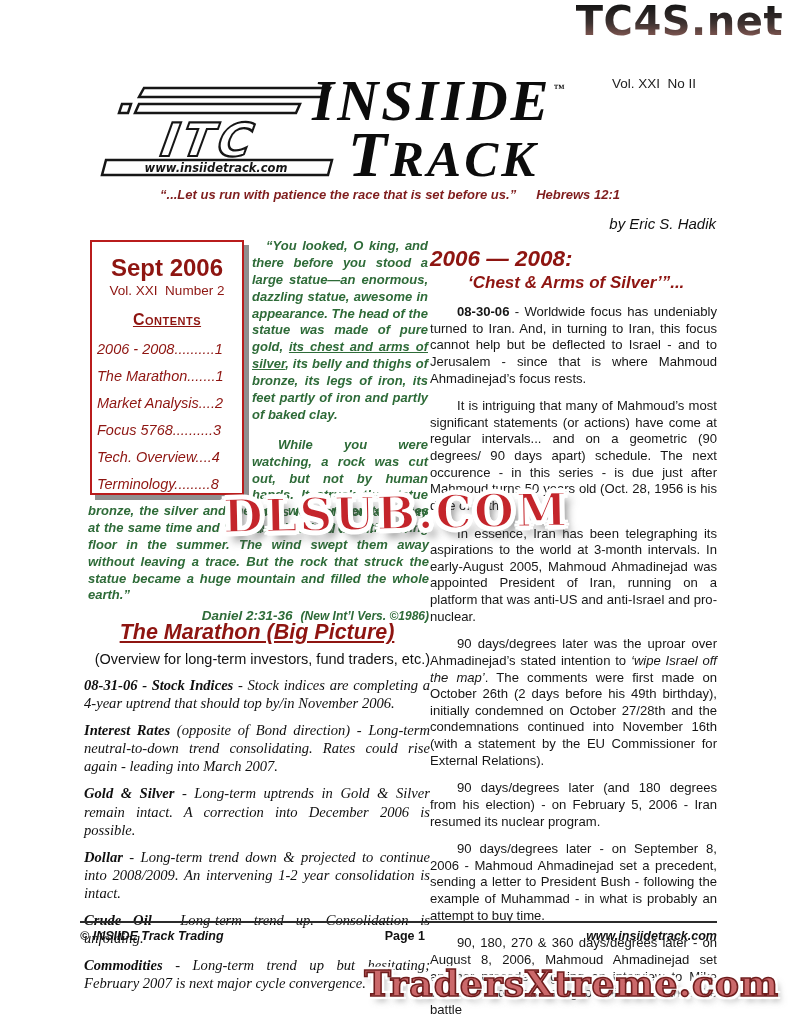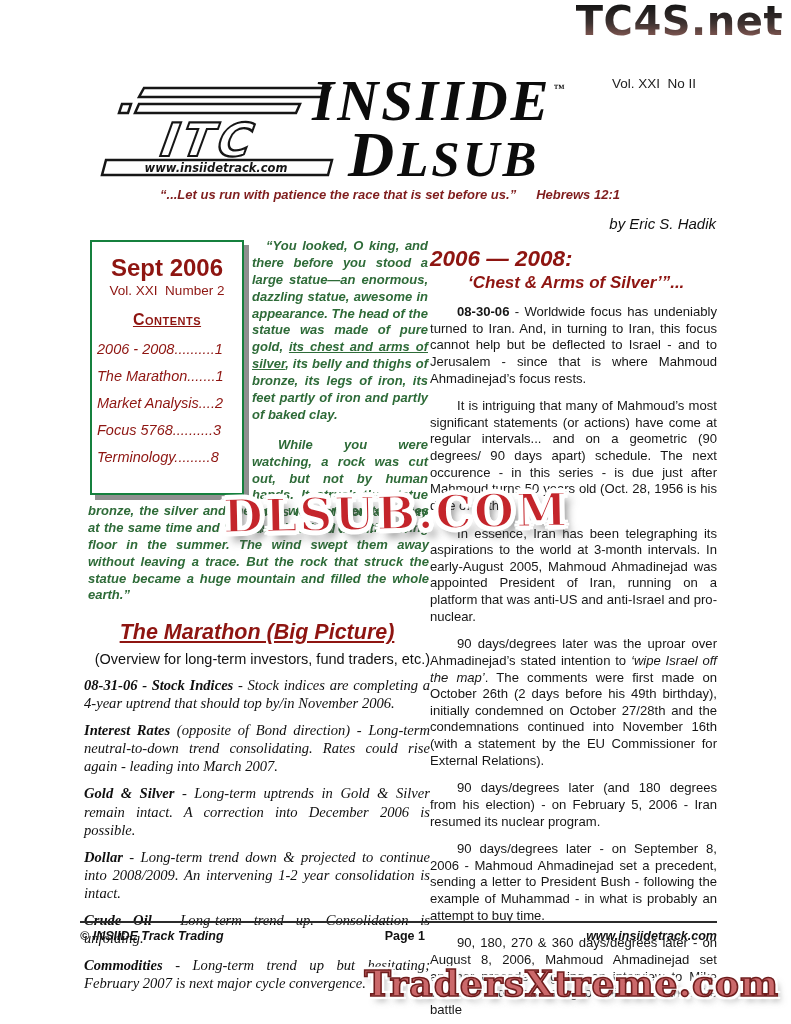--- a/index.html
+++ b/index.html
@@ -51,21 +51,21 @@
     position:absolute; top:187px; left:60px; width:660px; text-align:center;
     font-weight:bold; font-style:italic; font-size:13px; color:#7f1d1d;
   }
   .verse .ref { margin-left:20px; }
   .byline { position:absolute; top:215px; left:420px; width:296px; text-align:right;
     font-style:italic; font-size:15px; color:#111; }
 
   
   .contents-box {
     position:absolute; top:240px; left:90px; width:150px; height:251px;
-    background:#fff; border:2px solid #15803d; box-shadow:5px 5px 0 #8f8f8f;
+    background:#fff; border:2px solid #b91c1c; box-shadow:5px 5px 0 #8f8f8f;
     color:#8e1511; text-align:center; overflow:hidden; z-index:5;
   }
   .cb-issue  { margin-top:12px; font-size:24px; font-weight:bold; }
   .cb-volume { margin-top:1px;  font-size:13.5px; white-space:pre; }
   .cb-heading{ margin-top:13px; font-size:16px; font-weight:bold;
                font-variant:small-caps; text-decoration:underline; letter-spacing:.5px; }
   .cb-items  { margin-top:7px; text-align:left; padding-left:5px; }
   .cb-item   { font-style:italic; font-size:14.5px; line-height:27px; white-space:nowrap; }
 
   
@@ -123,49 +123,51 @@
       <polygon points="12,76 238,76 234,91 8,91"></polygon>
     </g>
     <g transform="translate(62,72) skewX(-20)">
       <text x="0" y="0" font-family="DejaVu Sans, sans-serif" font-size="46" font-weight="bold" letter-spacing="4" fill="#ffffff" stroke="#161616" stroke-width="2.2">ITC</text>
     </g>
     <text x="122" y="87.5" text-anchor="middle" font-family="DejaVu Sans, sans-serif" font-size="11.5" font-weight="bold" font-style="italic" fill="#161616">www.insiidetrack.com</text>
   </svg>
 
   <div class="mast-title">
     <div class="mast-line1"><span>INSIIDE</span><span class="mast-tm">™</span></div>
-    <div class="mast-line2">DLSUB</div>
+    <div class="mast-line2">TRACK</div>
   </div>
 
   <div class="verse">
     <span>“...Let us run with patience the race that is set before us.”</span><span class="ref">Hebrews 12:1</span>
   </div>
 
   <div class="byline">by Eric S. Hadik</div>
 
   <div class="contents-box">
     <div class="cb-issue">Sept 2006</div>
     <div class="cb-volume">Vol. XXI  Number 2</div>
     <div class="cb-heading">Contents</div>
     <div class="cb-items">
       <div class="cb-item">2006 - 2008..........1</div>
       <div class="cb-item">The Marathon.......1</div>
       <div class="cb-item">Market Analysis....2</div>
       <div class="cb-item">Focus 5768..........3</div>
+      <div class="cb-item">Tech. Overview....4</div>
       <div class="cb-item">Terminology.........8</div>
     </div>
   </div>
 
   <div class="quote-mid">
     <div class="gq p1"><span>“You looked, O king, and there before you stood a large statue—an enormous, dazzling statue, awesome in appearance. The head of the statue was made of pure gold, </span><u>its chest and arms of silver</u><span>, its belly and thighs of bronze, its legs of iron, its feet partly of iron and partly of baked clay.</span></div>
     <div class="gq p2">While you were watching, a rock was cut out, but not by human hands. It struck the statue on its feet of iron and clay and smashed them. Then</div>
   </div>
 
   <div class="quote-wide">
     <div class="gq">bronze, the silver and the gold were broken to pieces at the same time and became like chaff on a threshing floor in the summer. The wind swept them away without leaving a trace. But the rock that struck the statue became a huge mountain and filled the whole earth.”</div>
+    <div class="quote-cite"><span>Daniel 2:31-36</span><span class="note">(New Int’l Vers. ©1986)</span></div>
   </div>
 
   <div class="marathon">
     <div class="marathon-title">The Marathon (Big Picture)</div>
     <div class="marathon-sub">(Overview for long-term investors, fund traders, etc.)</div>
 
     <div class="m-item"><span class="lead">08-31-06 - Stock Indices</span><span> - Stock indices are completing a 4-year uptrend that should top by/in November 2006.</span><span class="it"></span><span></span></div>
 
     <div class="m-item"><span class="lead">Interest Rates</span><span> (opposite of Bond direction) - Long-term neutral-to-down trend consolidating.  Rates could rise again - leading into March 2007.</span><span class="it"></span><span></span></div>
 

